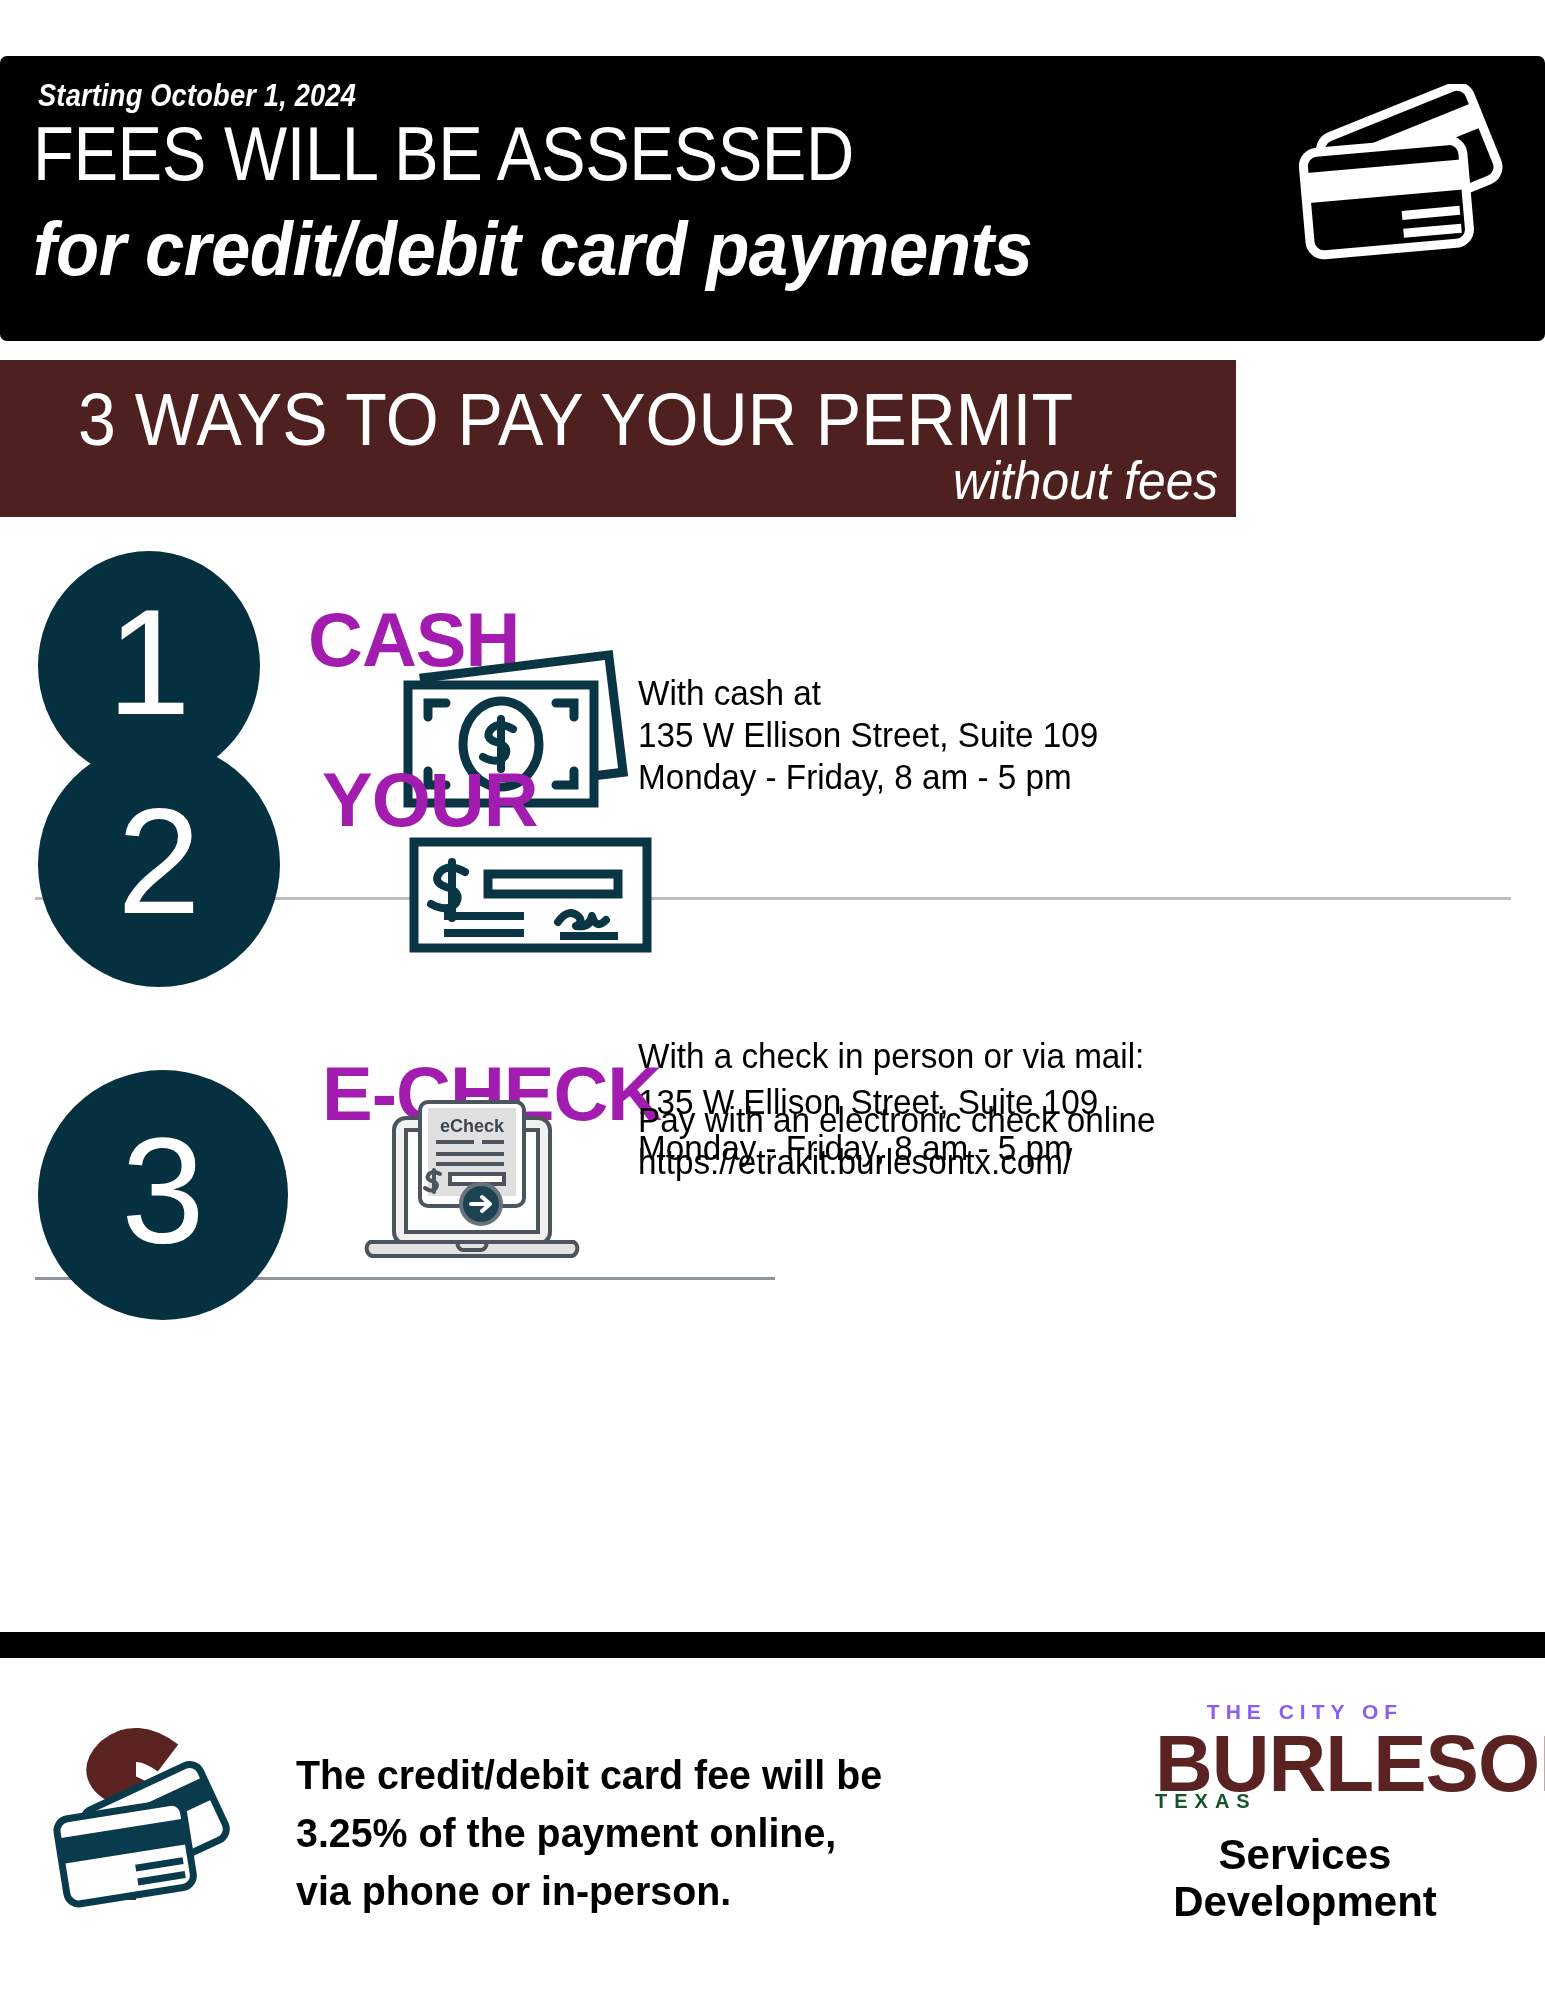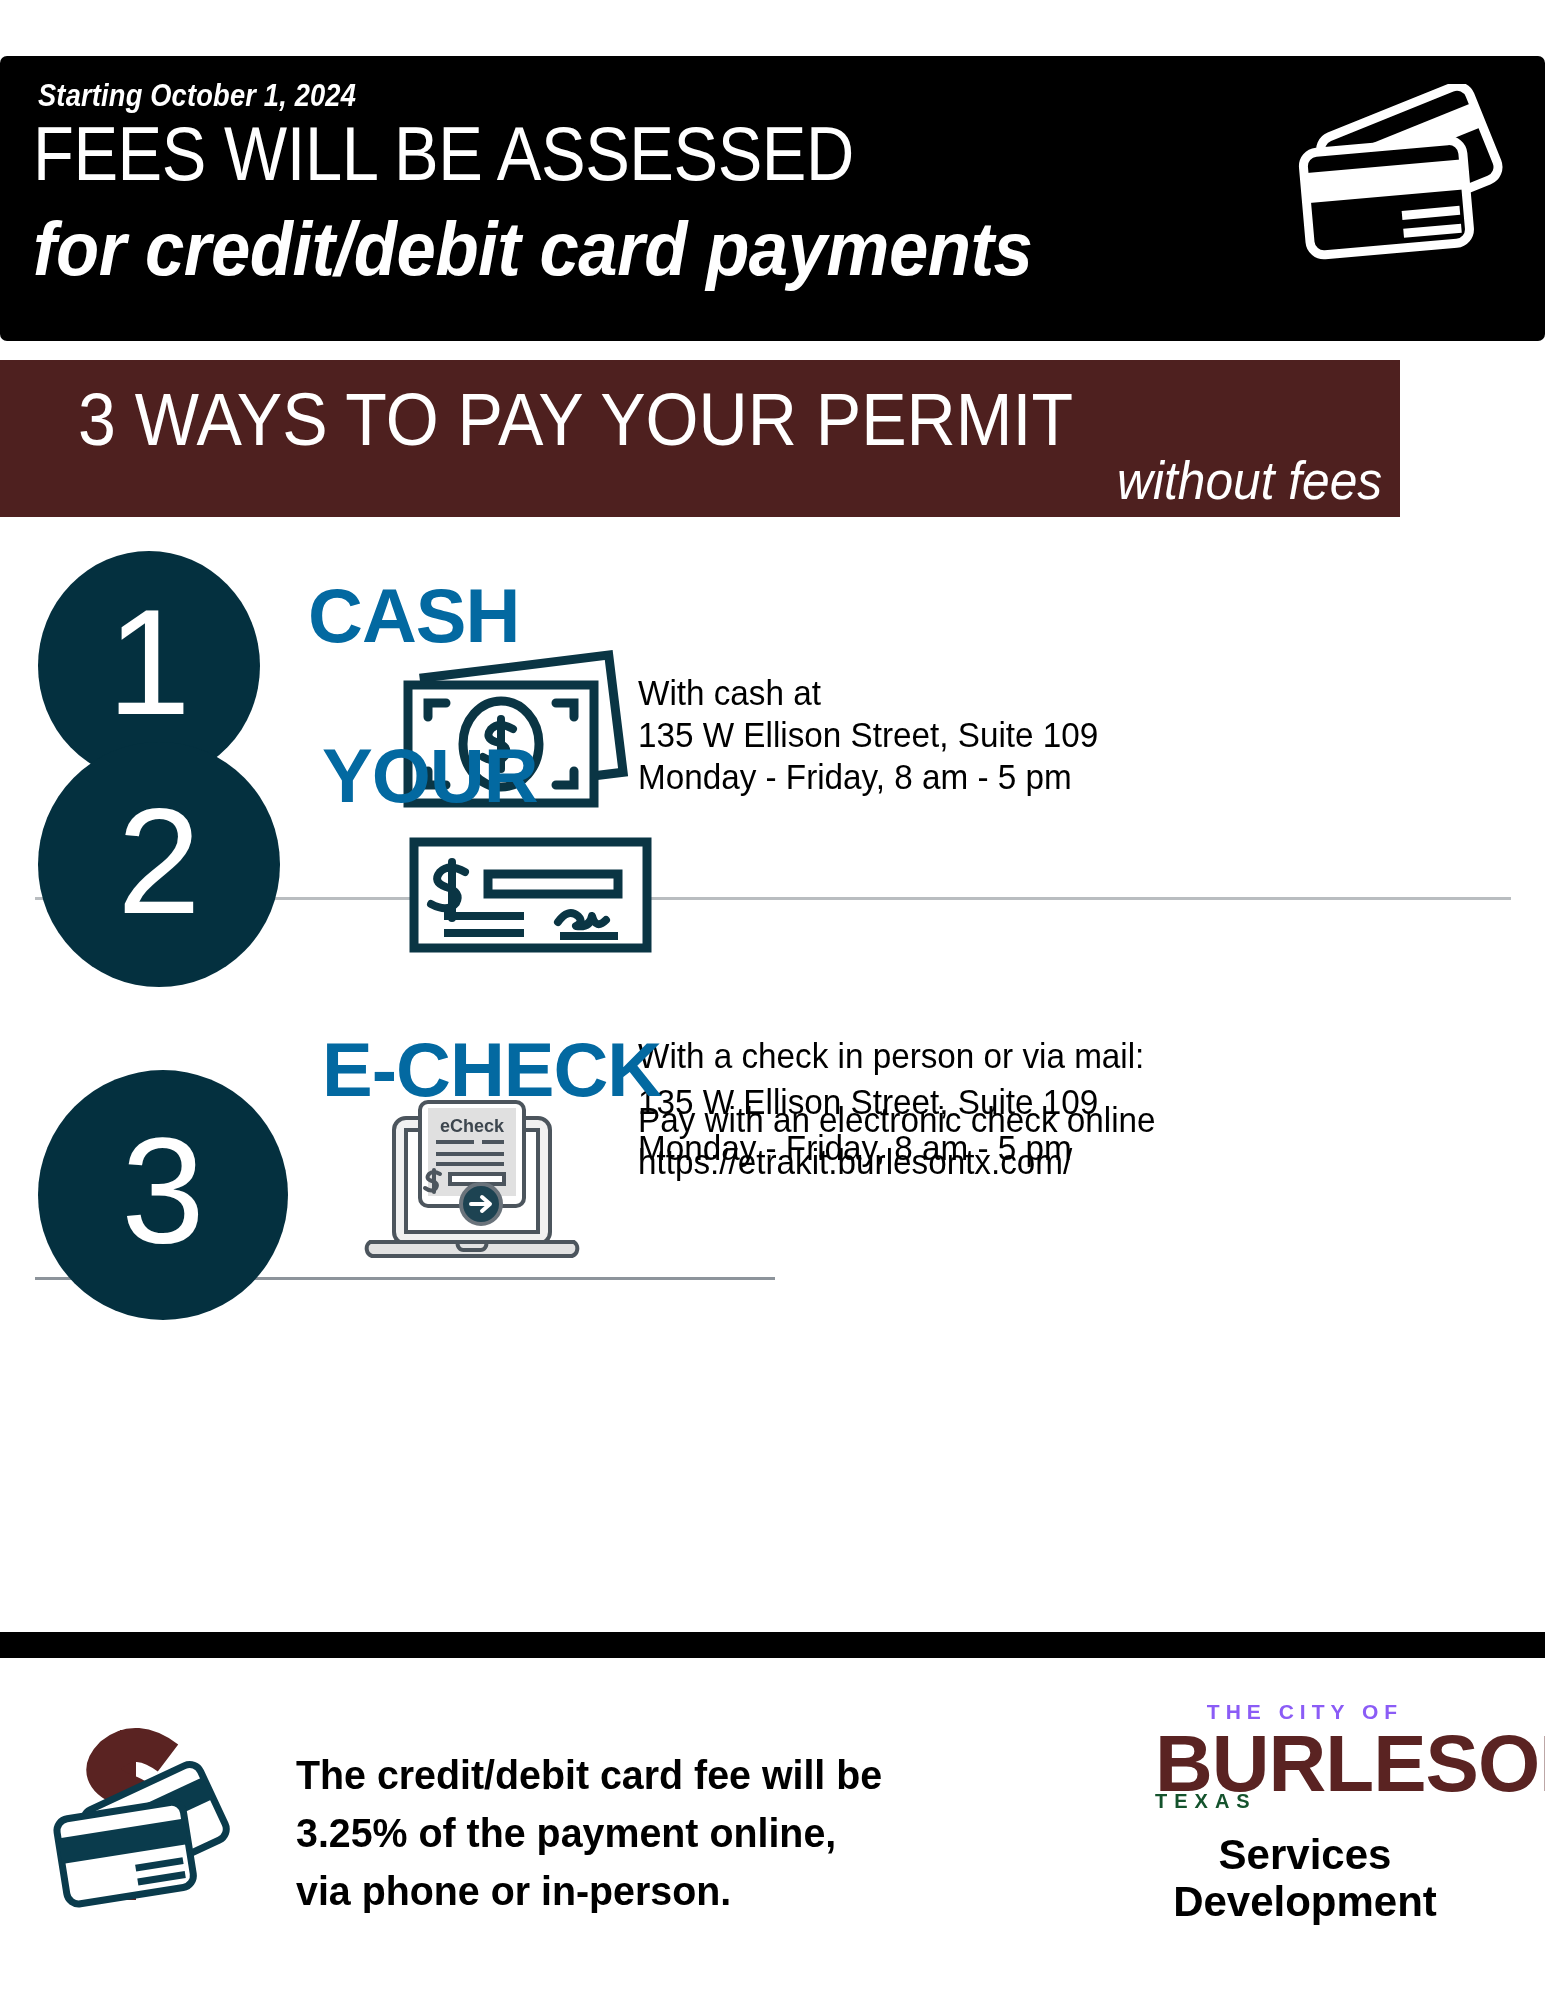--- a/index.html
+++ b/index.html
@@ -56,21 +56,21 @@
   }
   .header-cards {
     position: absolute; right: 26px; top: 28px;
     width: 230px; height: 195px;
   }
 
   
   .banner {
     position: absolute;
     left: 0; top: 360px;
-    width: 1400px; height: 157px;
+    width: 1236px; height: 157px;
     background: #4e201f;
     overflow: hidden;
   }
   .banner-title {
     position: absolute; left: 78px; top: 23px;
     color: #ffffff;
     font-size: 74px;
     font-weight: normal;
     letter-spacing: 0px;
     line-height: 1;
@@ -100,26 +100,27 @@
   }
   .circle span {
     color: #ffffff;
     font-size: 150px;
     font-weight: normal;
     line-height: 1;
     transform: translateY(-4px);
   }
   .step-title {
     position: absolute;
-    color: #0369a1;
+    color: #a21caf;
     font-weight: bold;
     font-size: 76px;
     line-height: 1;
     letter-spacing: -1px;
     white-space: nowrap;
+    margin-top: 24px;
   }
   .step-text {
     position: absolute;
     color: #000000;
     font-size: 35px;
     line-height: 1.20;
     white-space: nowrap;
     transform: scaleX(0.95);
     transform-origin: left top;
   }

